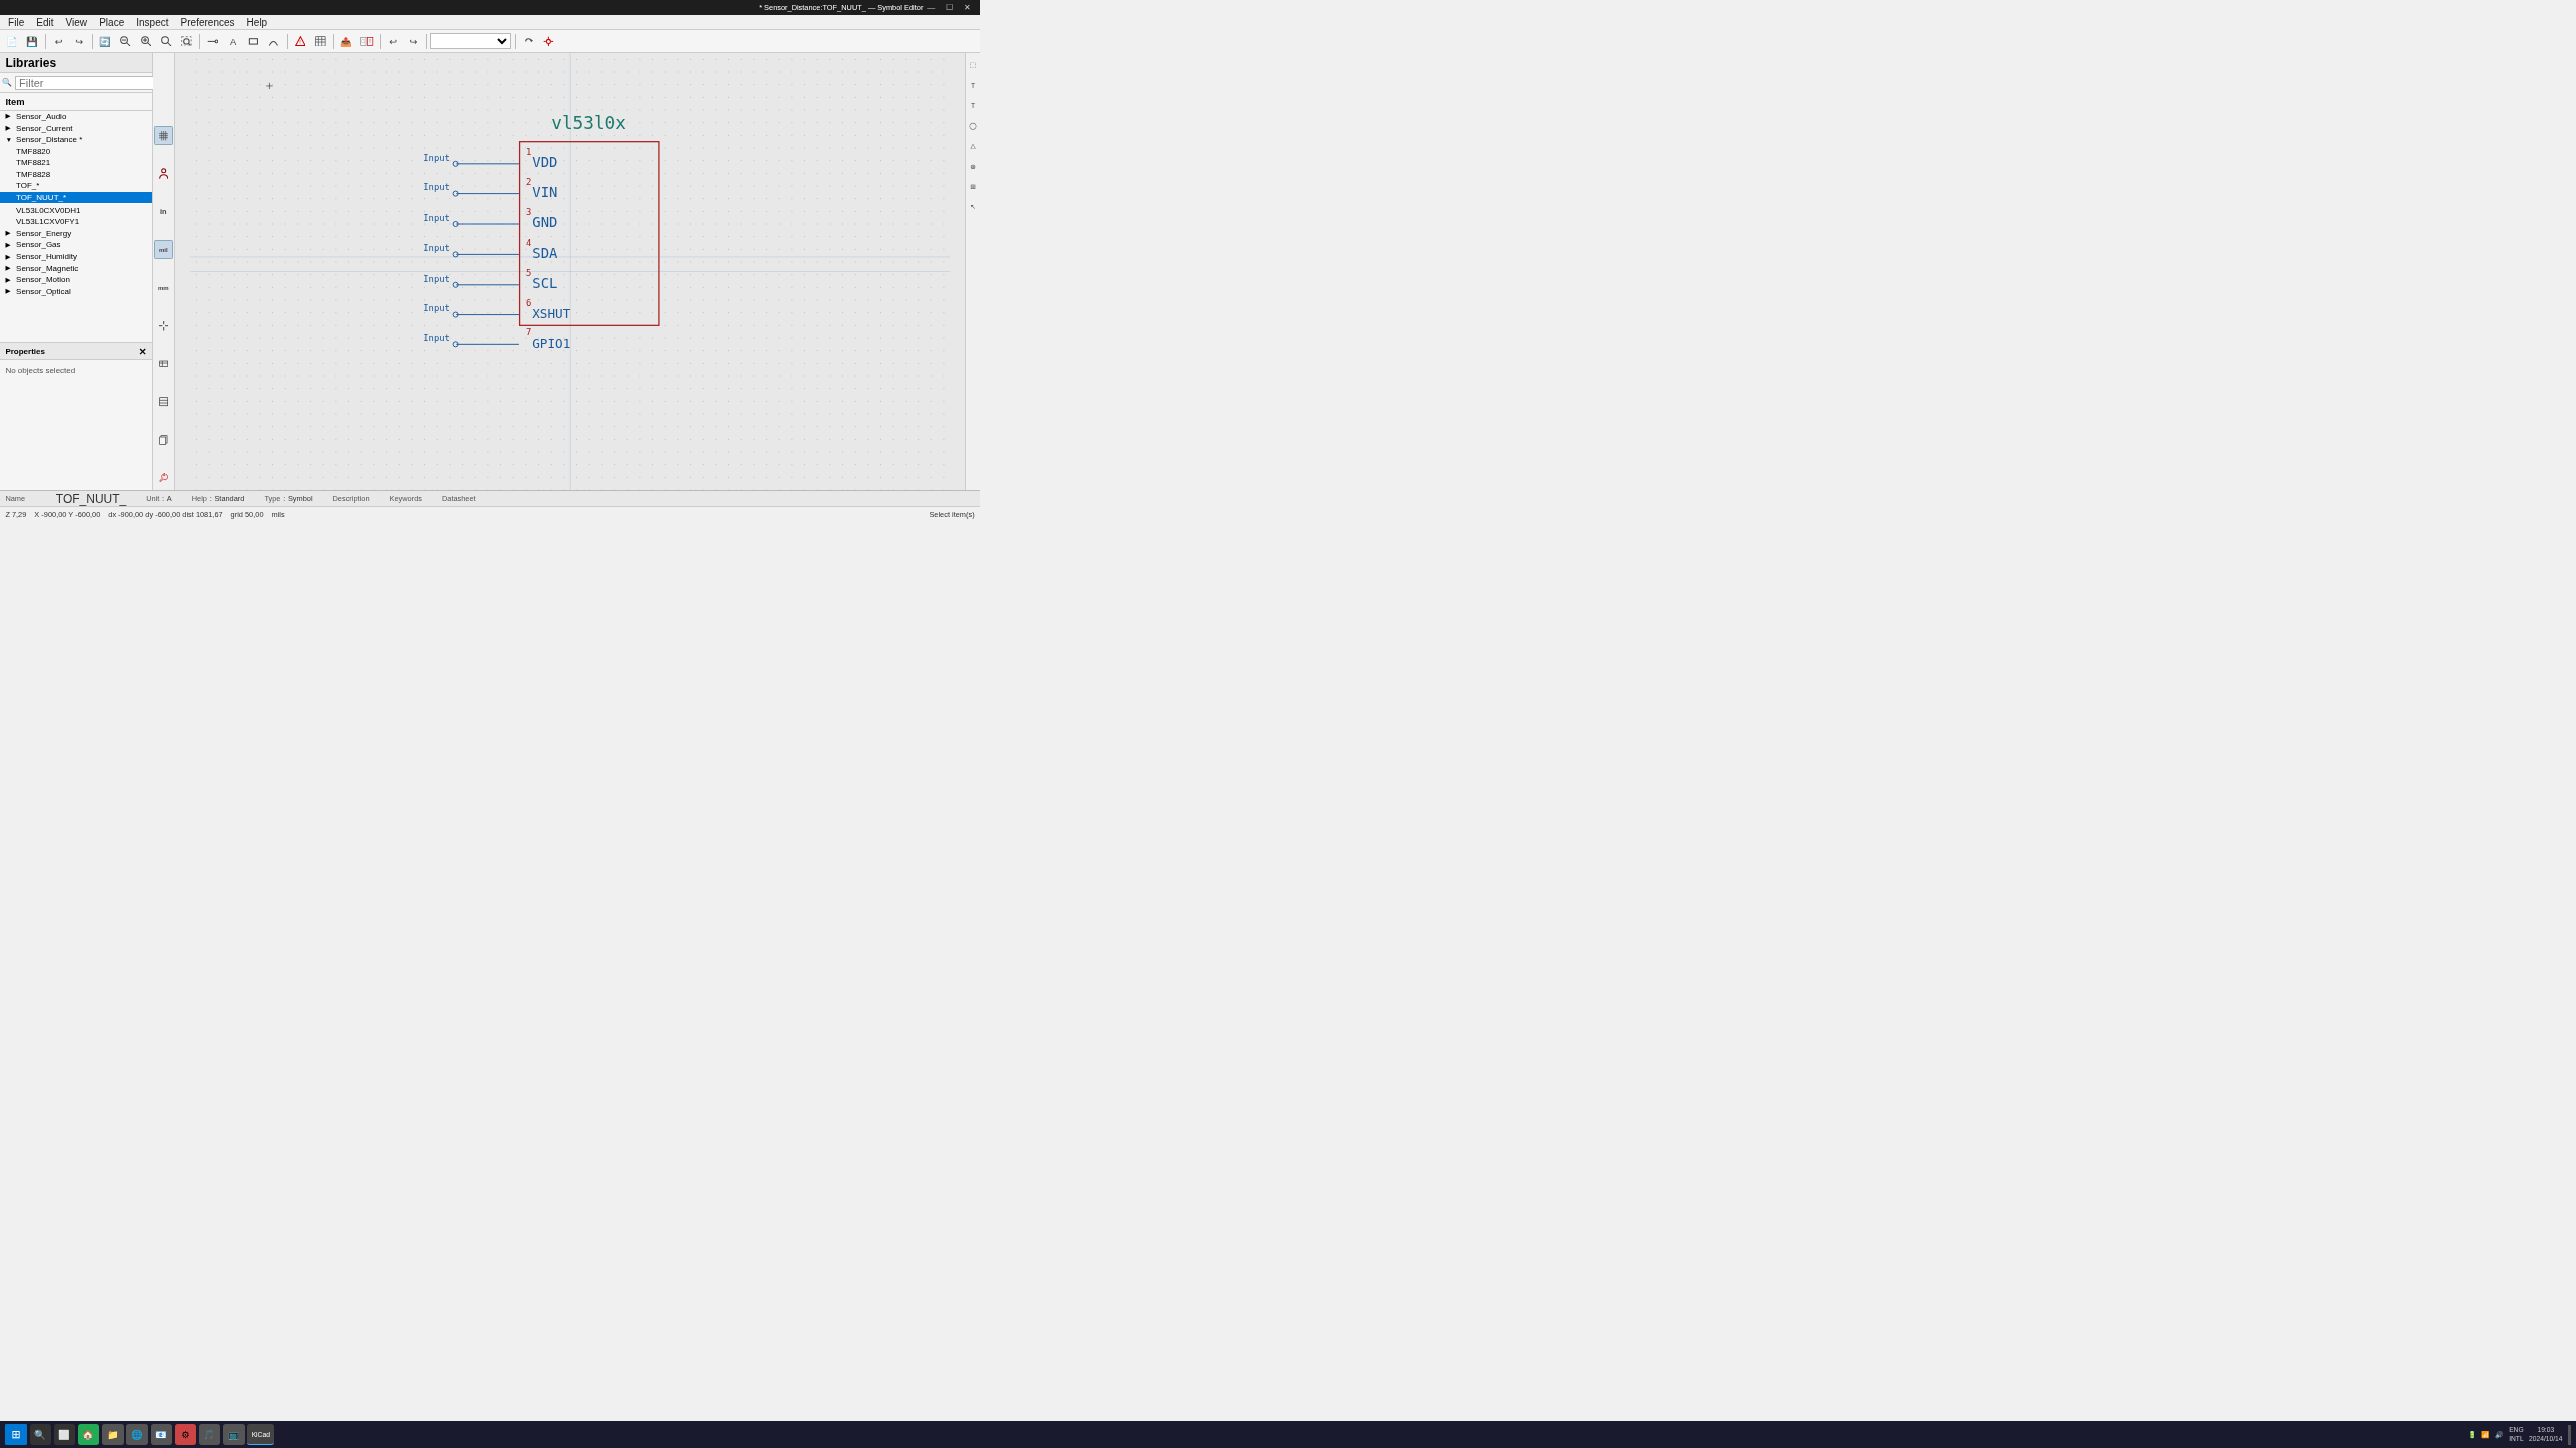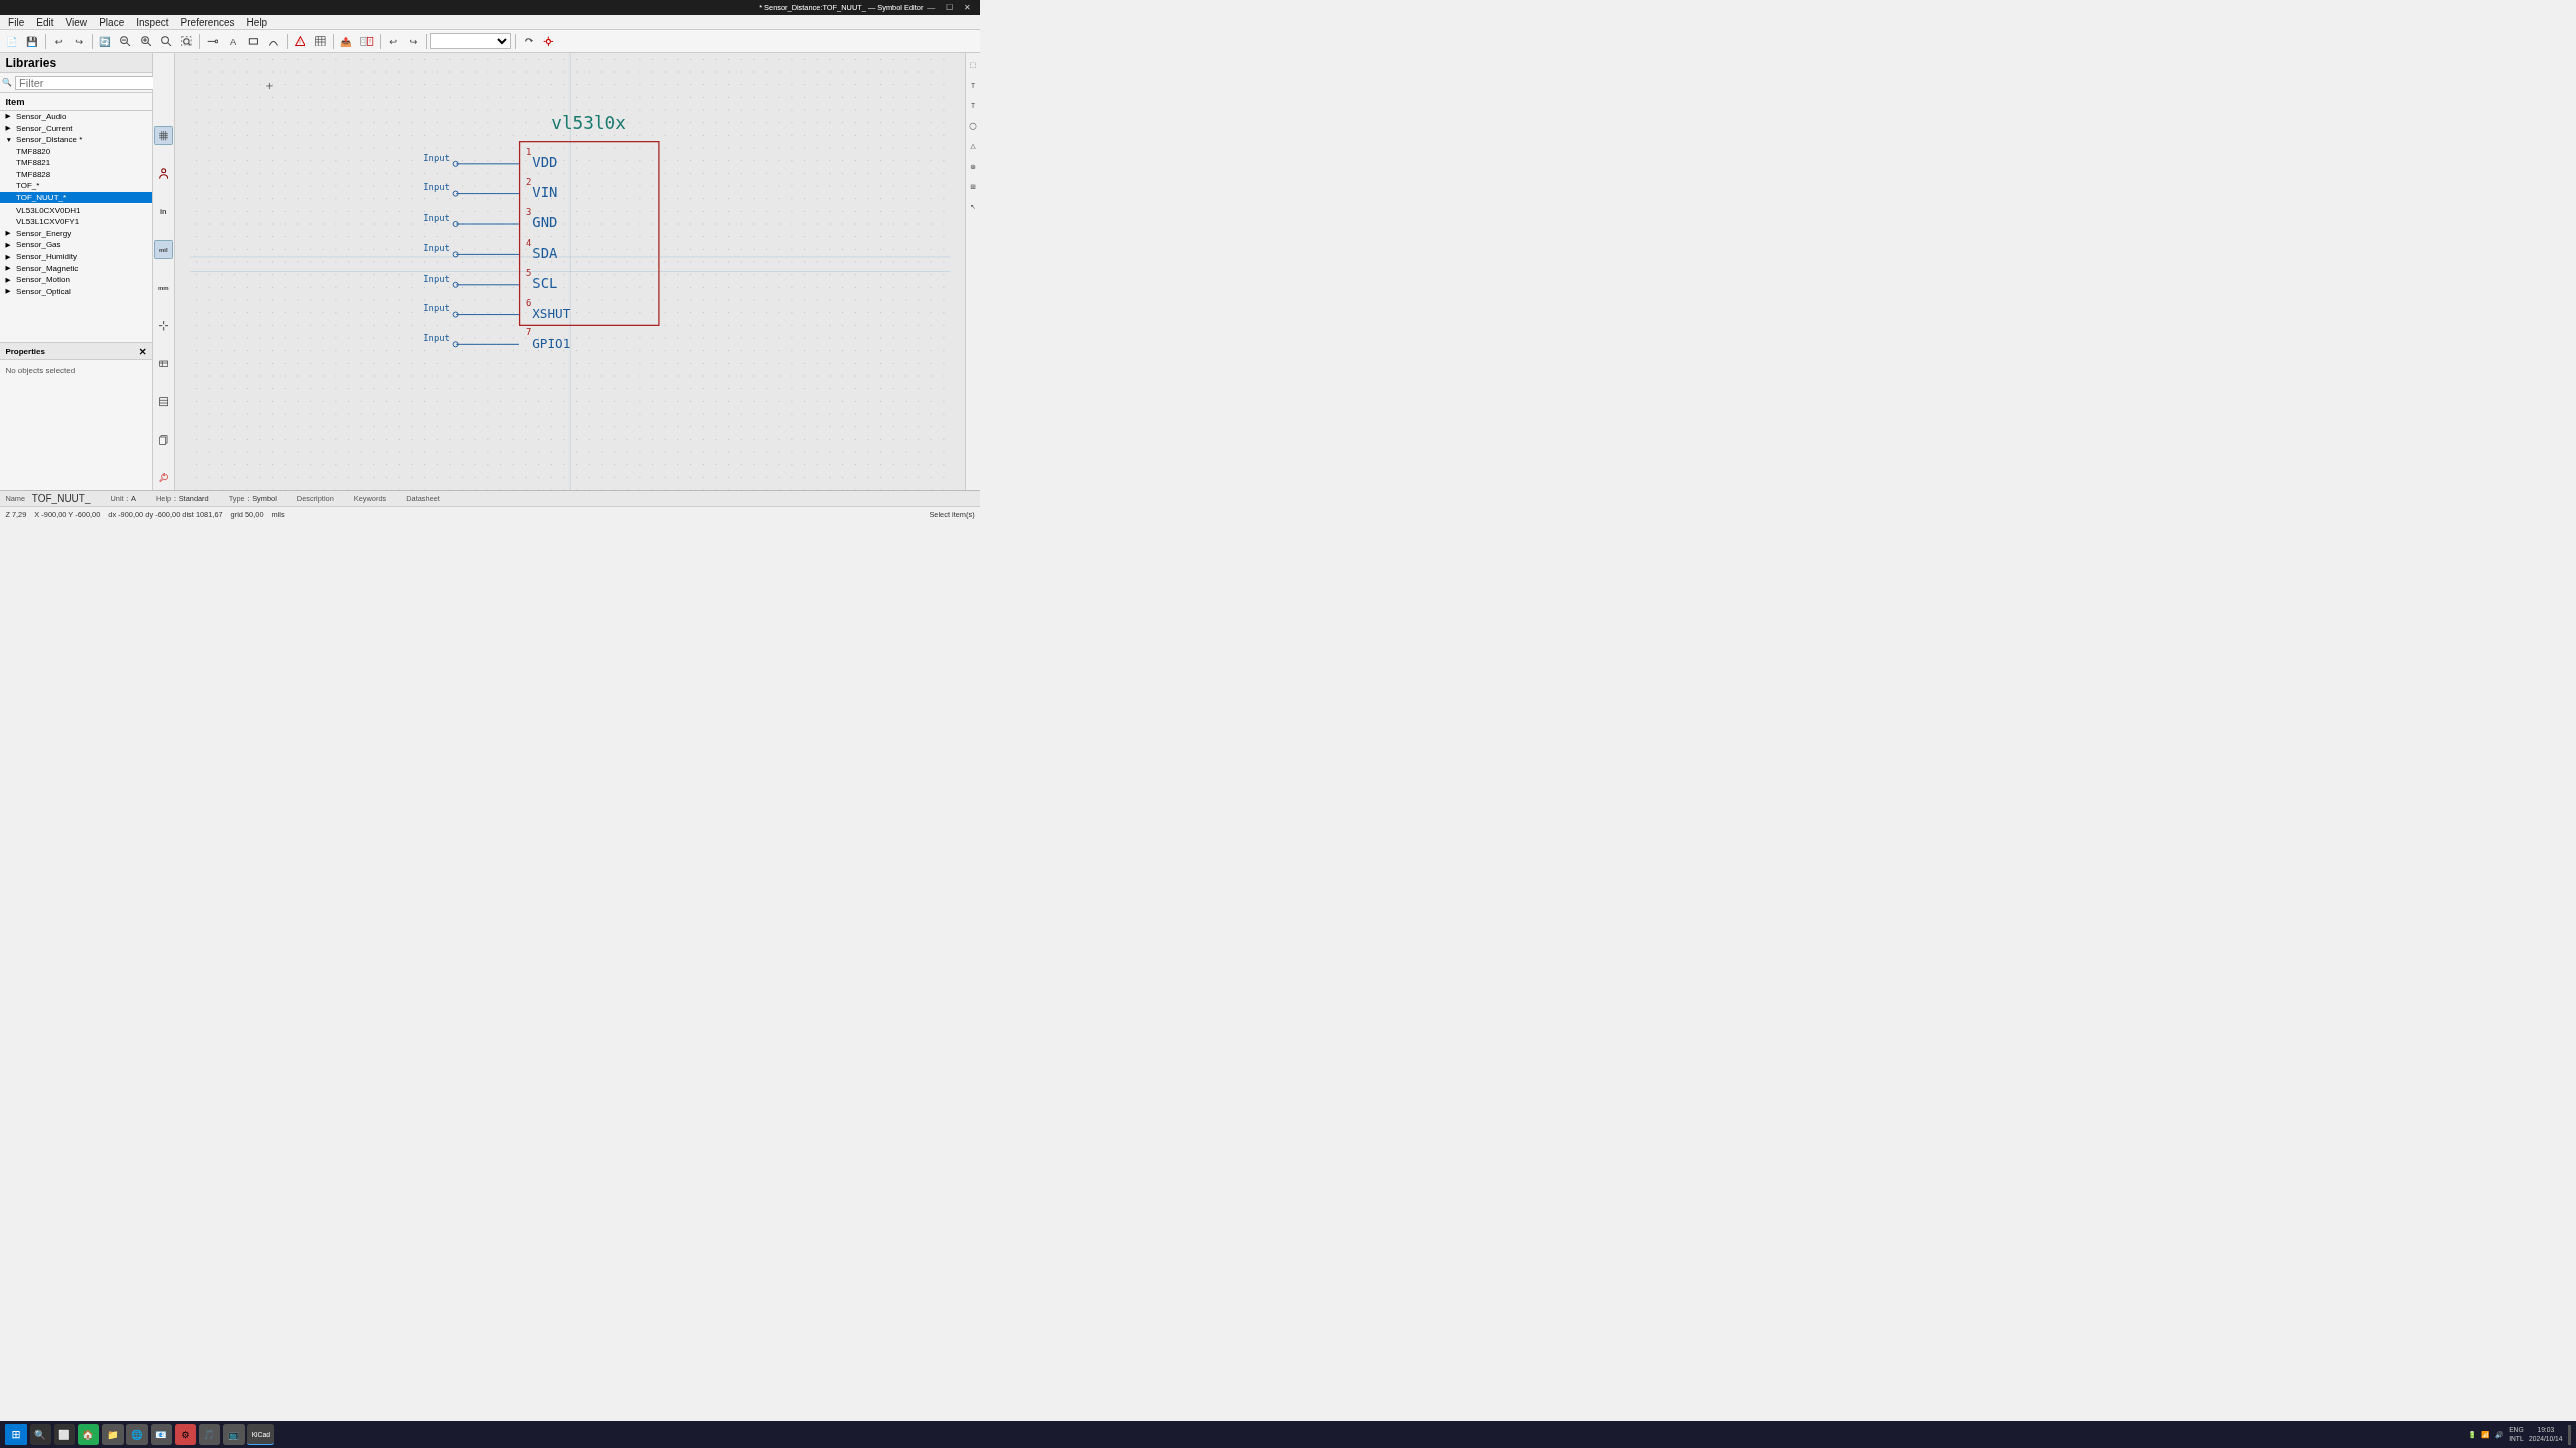--- a/index.html
+++ b/index.html
@@ -586,21 +586,21 @@
     <div class="vtbtn" style="width:12px; height:19px; font-size:6.7px;">⊕</div>
     <div class="vtbtn" style="width:12px; height:19px; font-size:6.7px;">⊞</div>
     <div class="vtbtn" style="width:12px; height:19px; font-size:6.7px;">↖</div>
   </div>
 </div>
 
 <div id="infobar" style="height:16px; background:#e8e8e8; border-top:0.7px solid #bbb; display:flex; align-items:center; padding:0 5.4px; gap:20px; font-size:7.4px; color:#333;">
   <div class="info-col">
     <span style="font-size:7.4px; color:#555;">Name</span>
     <span style="font-size:7.4px; margin-left:1.3px;"> </span>
-    <span style="font-size:10px;">TOF_NUUT_</span>
+    <span style="font-size:12px;margin-left:24px;">TOF_NUUT_</span>
   </div>
   <div class="info-col">
     <span style="color:#555;">Unit</span>
     <span>: </span>
     <span>A</span>
   </div>
   <div class="info-col">
     <span style="color:#555;">Help</span>
     <span>: </span>
     <span>Standard</span>

